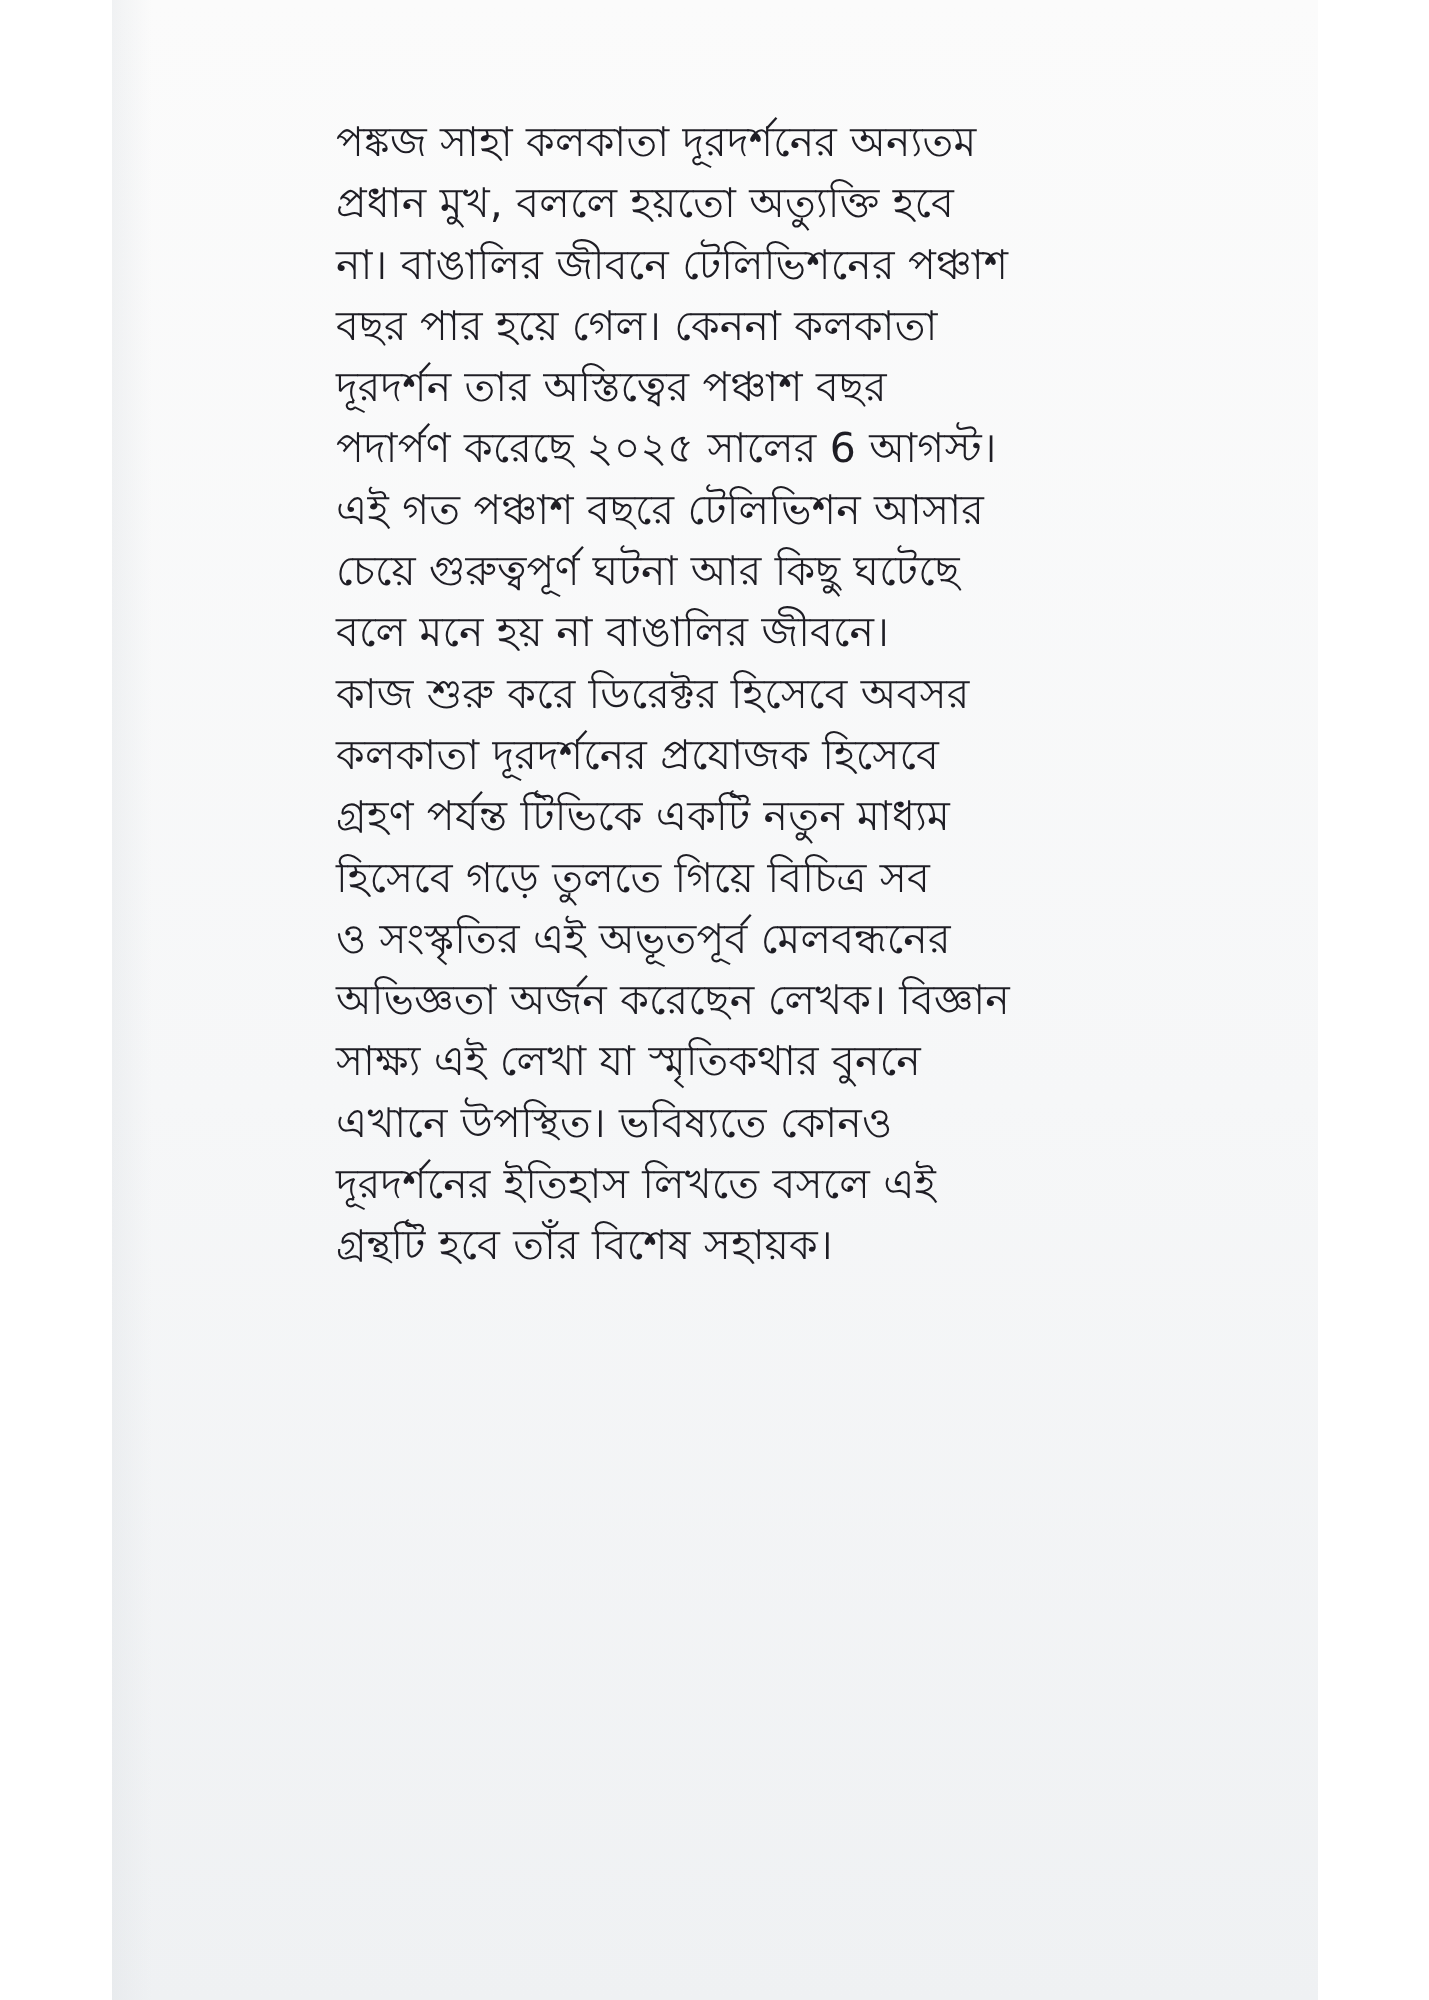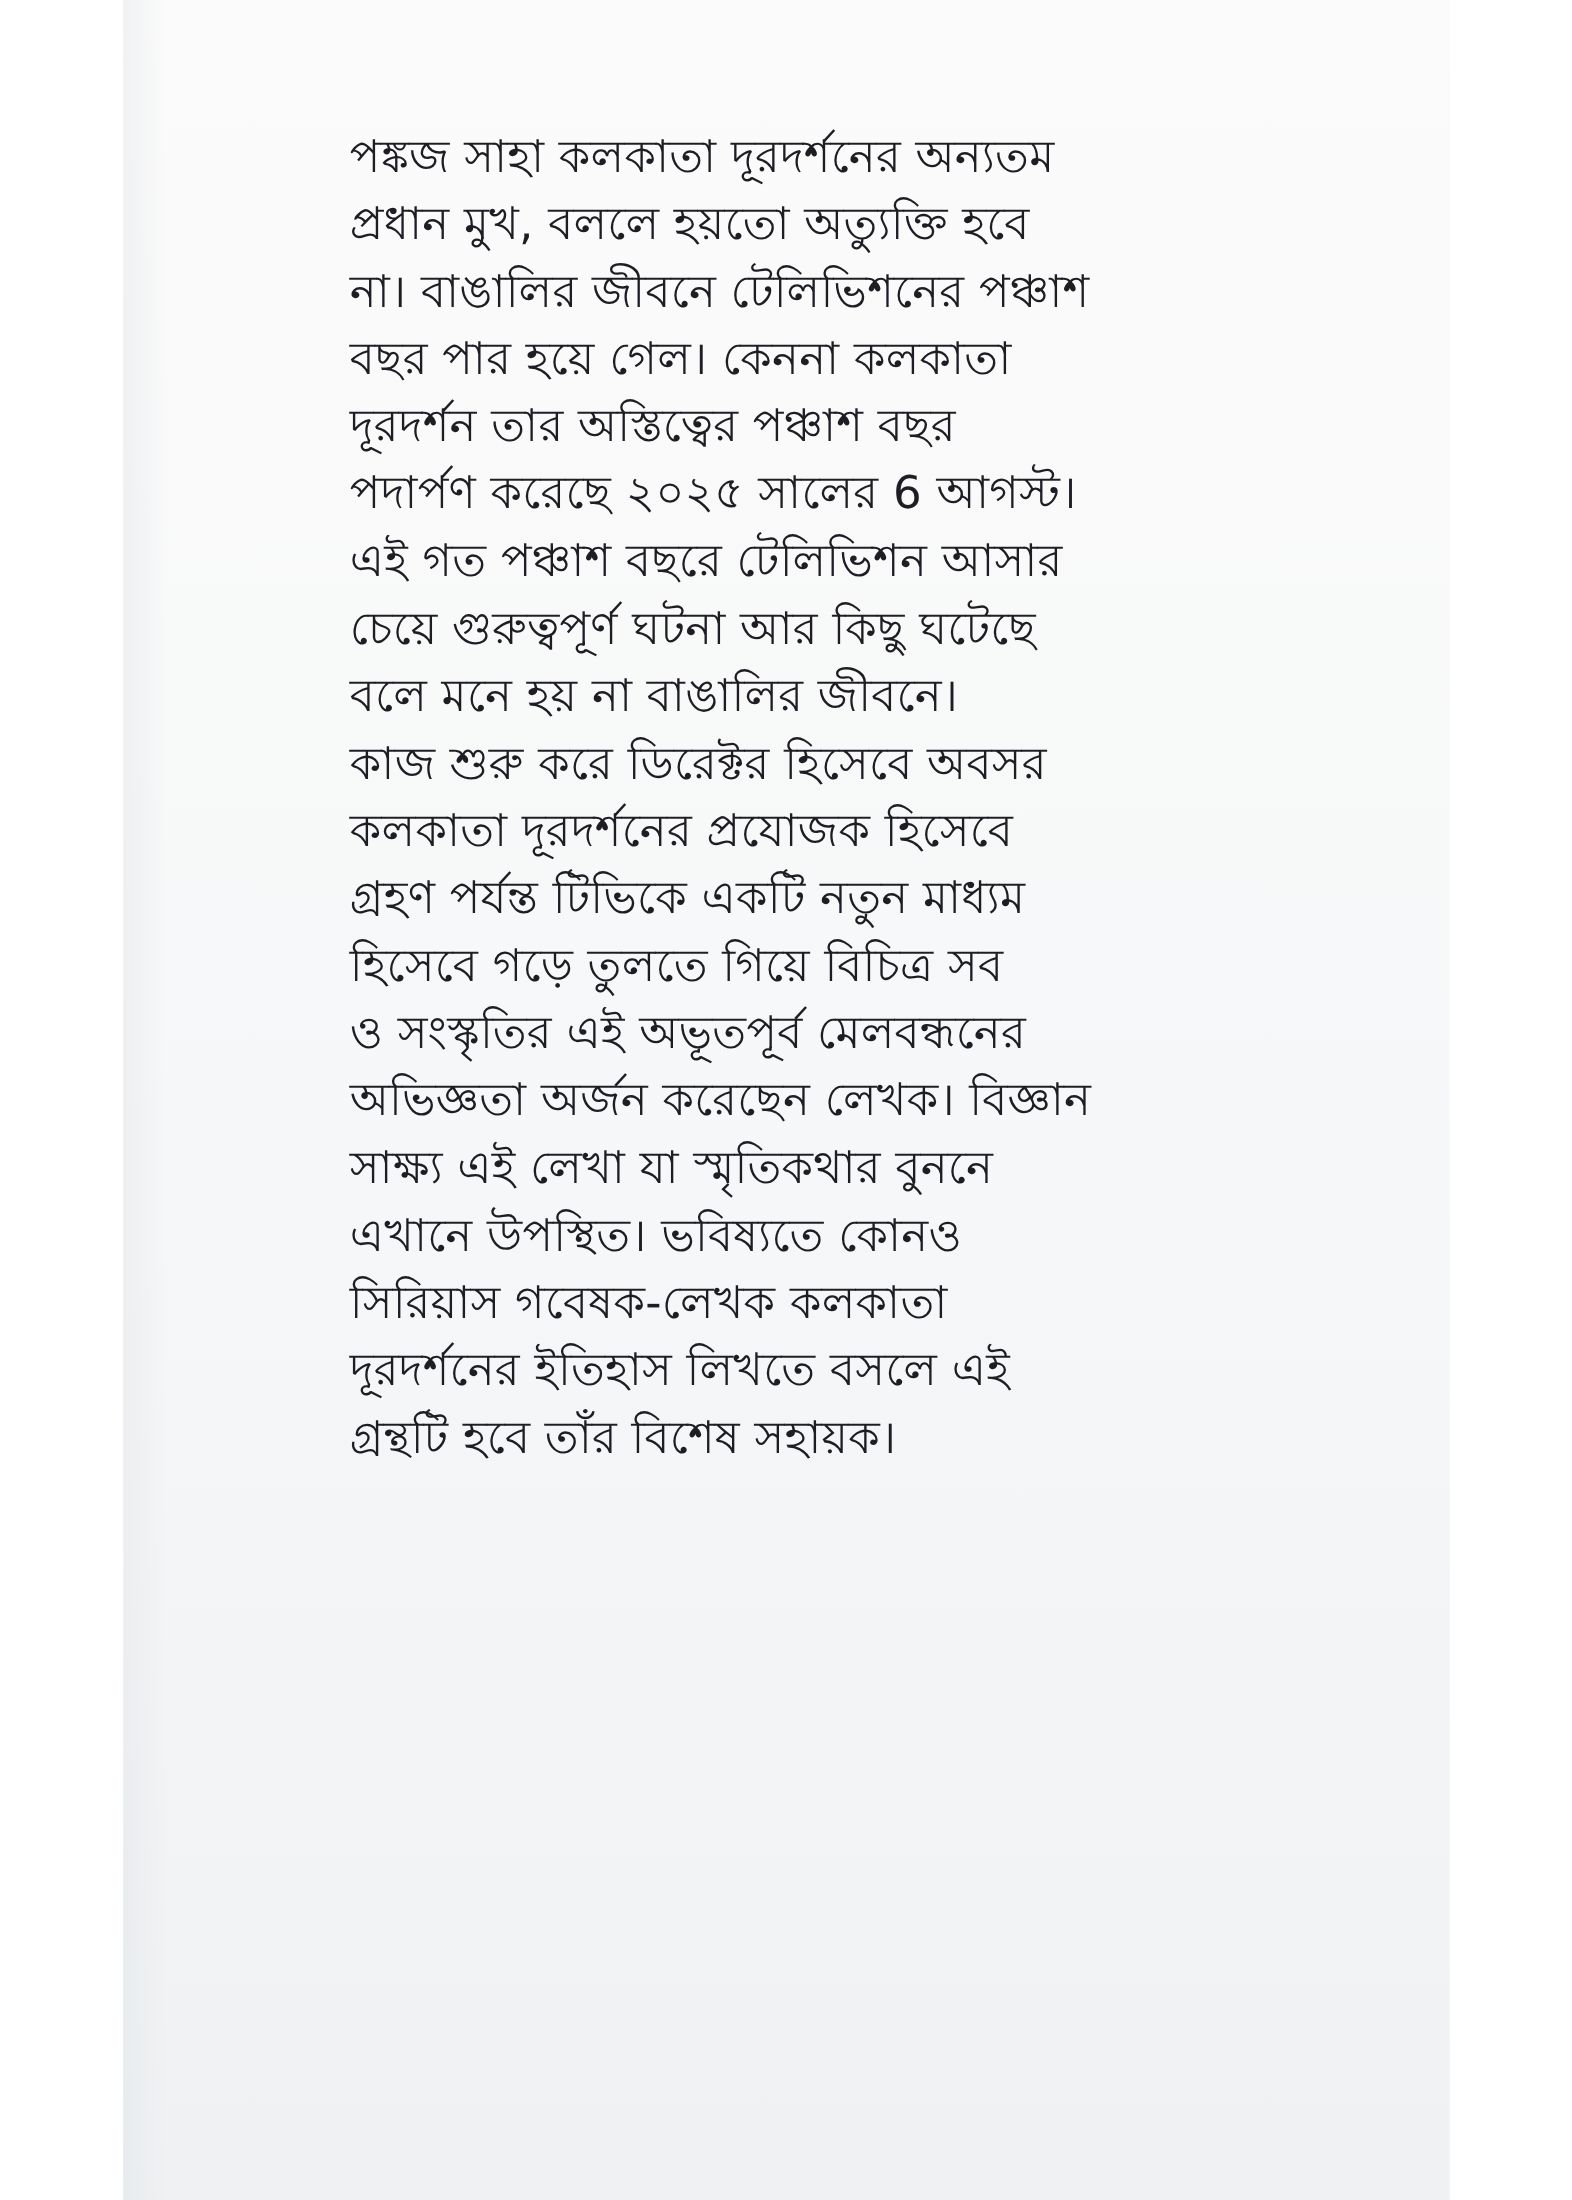--- a/index.html
+++ b/index.html
@@ -23,21 +23,21 @@
     }
     .paper::before {
       content: "";
       position: absolute;
       left: 0; top: 0; bottom: 0;
       width: 40px;
       background: linear-gradient(90deg, rgba(220,224,228,0.35), rgba(255,255,255,0));
     }
     .blurb {
       position: absolute;
-      left: 318px;
+      left: 336px;
       top: 112px;
       width: 900px;
       margin: 0;
       padding: 0;
       list-style: none;
     }
     .blurb-line {
       height: 61.3px;
       line-height: 61.3px;
       font-family: "DejaVu Sans", sans-serif;
@@ -64,16 +64,15 @@
   <li class="blurb-line">চেয়ে গুরুত্বপূর্ণ ঘটনা আর কিছু ঘটেছে</li>
   <li class="blurb-line">বলে মনে হয় না বাঙালির জীবনে।</li>
   <li class="blurb-line">কাজ শুরু করে ডিরেক্টর হিসেবে অবসর</li>
   <li class="blurb-line">কলকাতা দূরদর্শনের প্রযোজক হিসেবে</li>
   <li class="blurb-line">গ্রহণ পর্যন্ত টিভিকে একটি নতুন মাধ্যম</li>
   <li class="blurb-line">হিসেবে গড়ে তুলতে গিয়ে বিচিত্র সব</li>
   <li class="blurb-line">ও সংস্কৃতির এই অভূতপূর্ব মেলবন্ধনের</li>
   <li class="blurb-line">অভিজ্ঞতা অর্জন করেছেন লেখক। বিজ্ঞান</li>
   <li class="blurb-line">সাক্ষ্য এই লেখা যা স্মৃতিকথার বুননে</li>
   <li class="blurb-line">এখানে উপস্থিত। ভবিষ্যতে কোনও</li>
-  <li class="blurb-line">সিরিয়াস গবেষক-লেখক কলকাতা</li>
   <li class="blurb-line">দূরদর্শনের ইতিহাস লিখতে বসলে এই</li>
   <li class="blurb-line">গ্রন্থটি হবে তাঁর বিশেষ সহায়ক।</li>
 </ul>
 
 </body></html>

